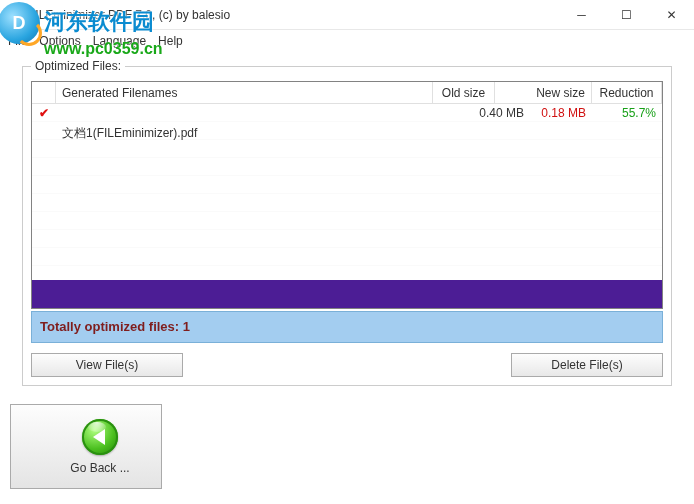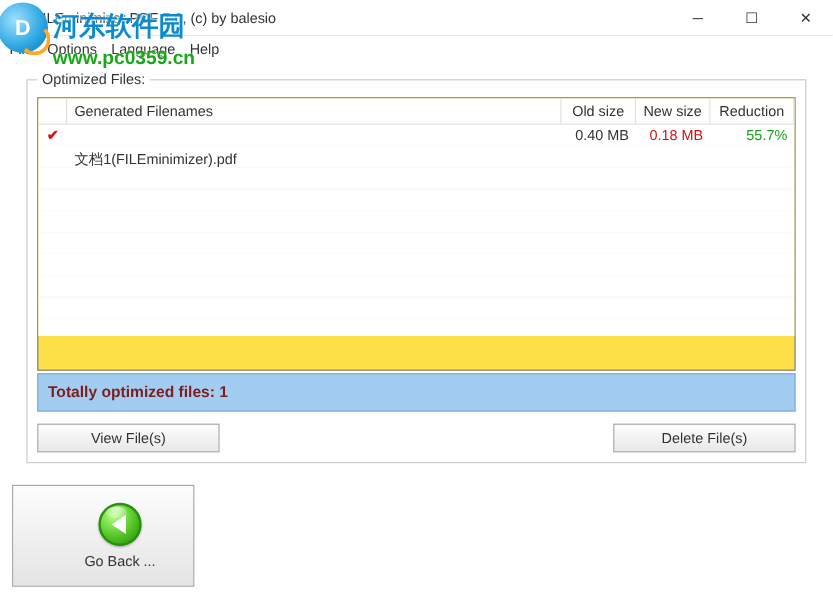--- a/index.html
+++ b/index.html
@@ -13,27 +13,27 @@
 .menubar span { color: #333; font-size: 12px; }
 .watermark { position: absolute; top: 0; left: 0; z-index: 2; pointer-events: none; }
 .wm-top { display: flex; align-items: center; }
 .wm-logo { width: 42px; height: 42px; border-radius: 50%; background: radial-gradient(circle at 35% 35%, #9de0ff, #2aa5e0 60%, #0b74b0); position: relative; display: flex; align-items: center; justify-content: center; color: #fff; font-weight: bold; font-size: 18px; margin-left: -2px; margin-top: 2px; }
 .wm-logo::after { content: ""; position: absolute; width: 20px; height: 20px; border: 3px solid #ffa726; border-top-color: transparent; border-left-color: transparent; border-radius: 50%; right: -2px; bottom: -2px; }
 .wm-text { color: #0a8bd0; font-size: 22px; font-weight: bold; margin-left: 4px; text-shadow: 0 0 2px #fff, 0 0 2px #fff; }
 .wm-url { color: #19a819; font-size: 16px; font-weight: bold; margin-left: 44px; margin-top: -4px; text-shadow: 0 0 2px #fff; }
 .content { padding: 8px 22px; }
 .group { border: 1px solid #ccc; padding: 10px 8px 8px; margin-top: 6px; position: relative; }
 .group-label { position: absolute; top: -8px; left: 8px; background: #fff; padding: 0 4px; font-size: 12px; color: #333; }
-.table-wrap { border: 1px solid #828282; height: 228px; background: #fde047; margin-top: 4px; position: relative; }
+.table-wrap { border: 1px solid #828282; height: 228px; background: #4c1d95; margin-top: 4px; position: relative; }
 .thead { display: flex; background: #fff; border-bottom: 1px solid #e0e0e0; height: 22px; }
 .thead .th { border-right: 1px solid #e0e0e0; padding: 3px 6px; font-size: 12px; color: #333; display: flex; align-items: center; }
 .th-check { width: 24px; }
 .th-name { flex: 1; }
 .th-old { width: 62px; justify-content: center; }
-.th-new { width: 62px; justify-content: center; }
+.th-new { width: 62px; justify-content: center; margin-left: 35px; }
 .th-red { width: 70px; justify-content: center; border-right: none; }
 .tbody { height: 176px; overflow: hidden; background: repeating-linear-gradient(#fff, #fff 17px, #fafafa 17px, #fafafa 18px); }
 .row { display: flex; height: 18px; align-items: center; }
 .cell { padding: 0 6px; font-size: 12px; }
 .cell-check { width: 24px; display: flex; align-items: center; justify-content: center; }
 .check-icon { color: #e01010; font-weight: bold; font-size: 12px; }
 .cell-name { flex: 1; color: #333; margin-top: 40px; }
 .cell-old { width: 62px; text-align: right; color: #333; }
 .cell-new { width: 62px; text-align: right; color: #d01010; }
 .cell-red { width: 70px; text-align: right; color: #18a018; }

